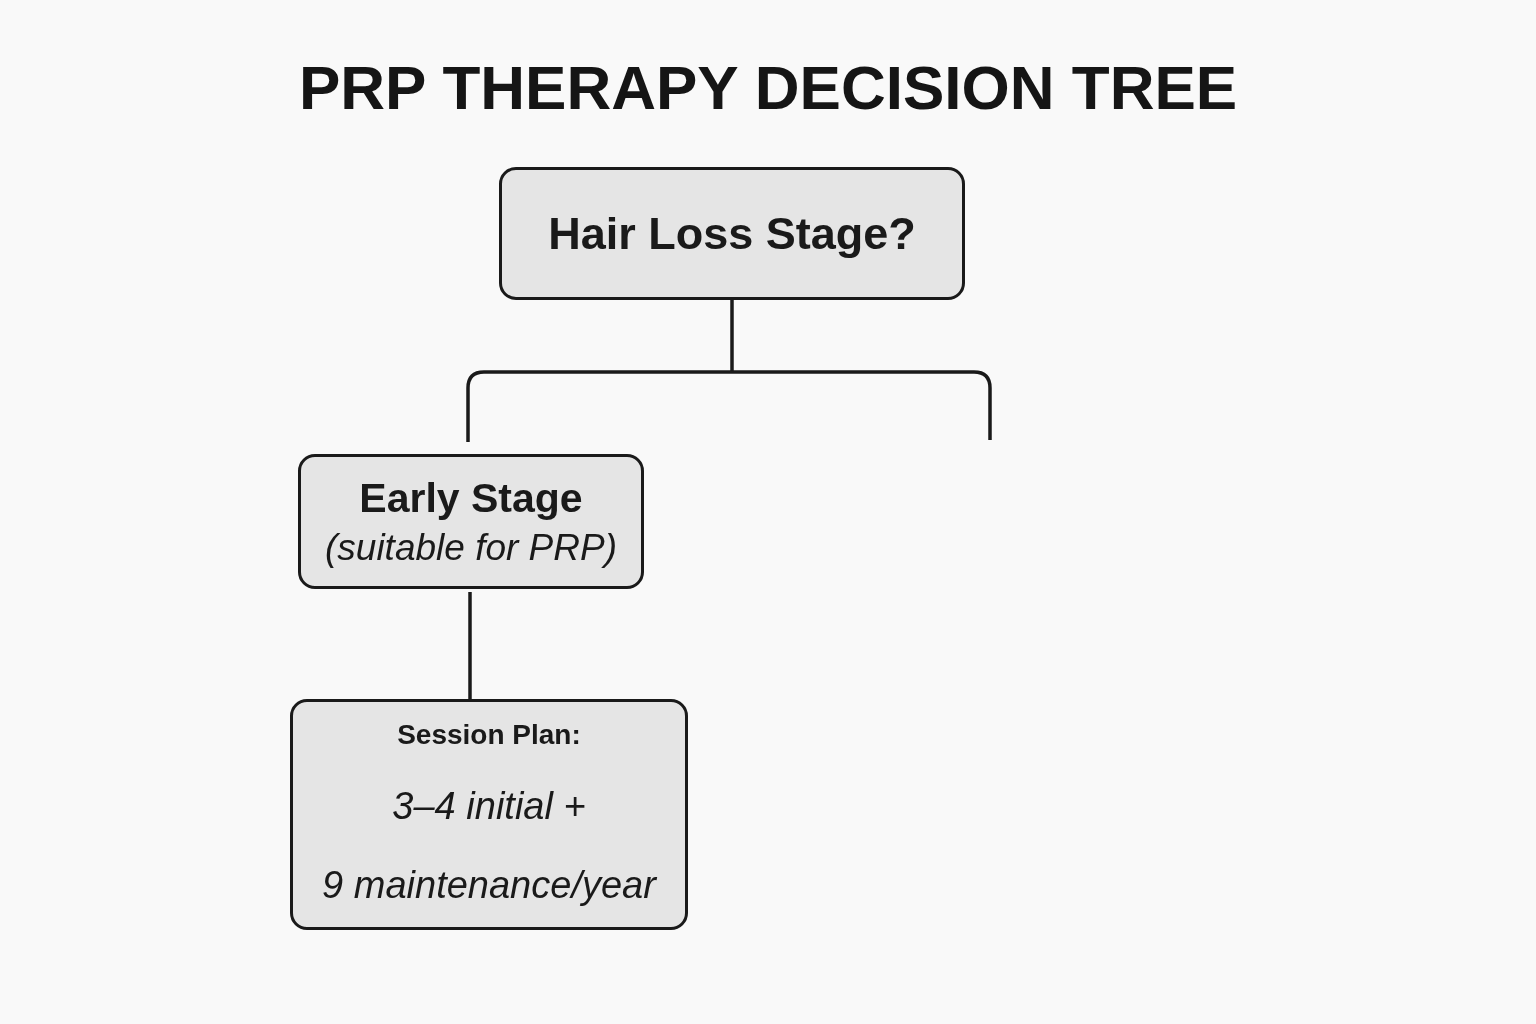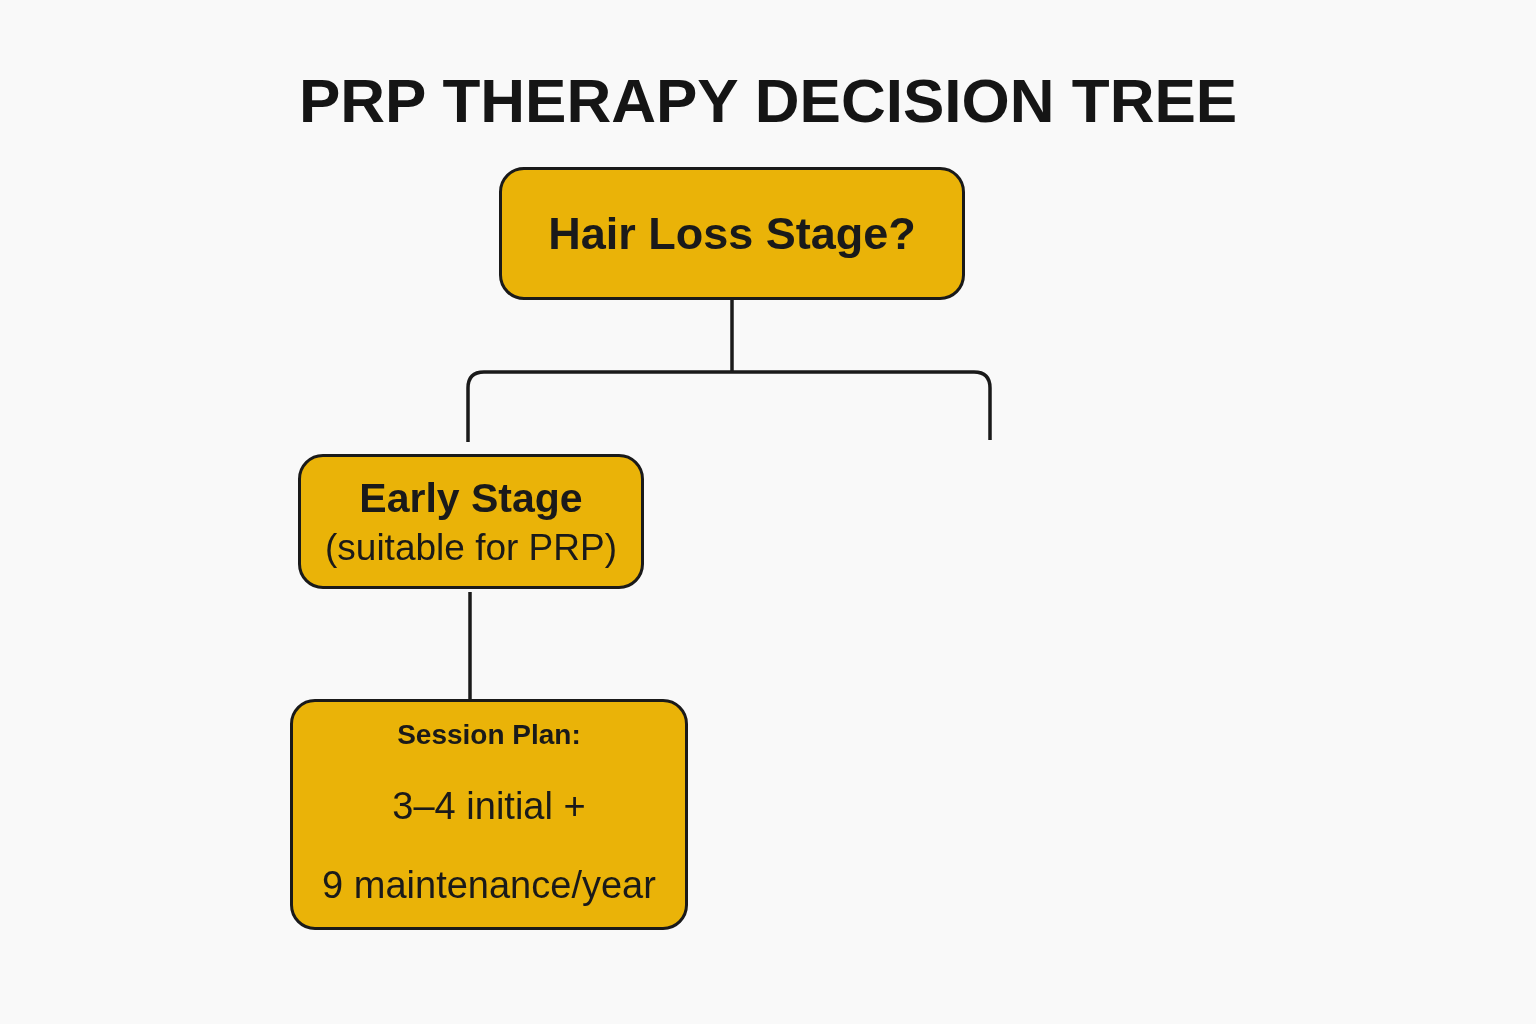--- a/index.html
+++ b/index.html
@@ -11,55 +11,56 @@
     position: relative;
     width: 1536px;
     height: 1024px;
     background: #f9f9f9;
     overflow: hidden;
     font-family: "Liberation Sans", "DejaVu Sans", sans-serif;
     color: #1a1a1a;
   }
   .diagram-title {
     position: absolute;
-    top: 65px;
+    top: 52px;
     left: 0;
     width: 100%;
     text-align: center;
     font-size: 62px;
     font-weight: 800;
     letter-spacing: 0px;
     color: #151515;
     white-space: nowrap;
   }
   .connectors {
     position: absolute;
     top: 0;
     left: 0;
     width: 1536px;
     height: 1024px;
   }
   .node {
     position: absolute;
     box-sizing: border-box;
-    background: #eab308;
+    background: #e5e5e5;
     border: 3.5px solid #1a1a1a;
-    border-radius: 25px;
+    border-radius: 17px;
     display: flex;
     flex-direction: column;
     align-items: center;
     justify-content: center;
     text-align: left;
     line-height: 1.28;
   }
   .node .label {
     font-weight: 700;
   }
   .node .sublabel, .node .line {
     font-weight: 400;
+    font-style: italic;
   }
   .node-root   { left: 499px; top: 167px; width: 466px; height: 133px; }
   .node-root .label { font-size: 45px; }
 
   .node-early  { left: 298px; top: 454px; width: 346px; height: 135px; }
   .node-early .label    { font-size: 41px; }
   .node-early .sublabel { font-size: 37px; }
 
   .node-advanced { left: 818px; top: 440px; width: 389px; height: 153px; }
   .node-advanced .label    { font-size: 40px; }

